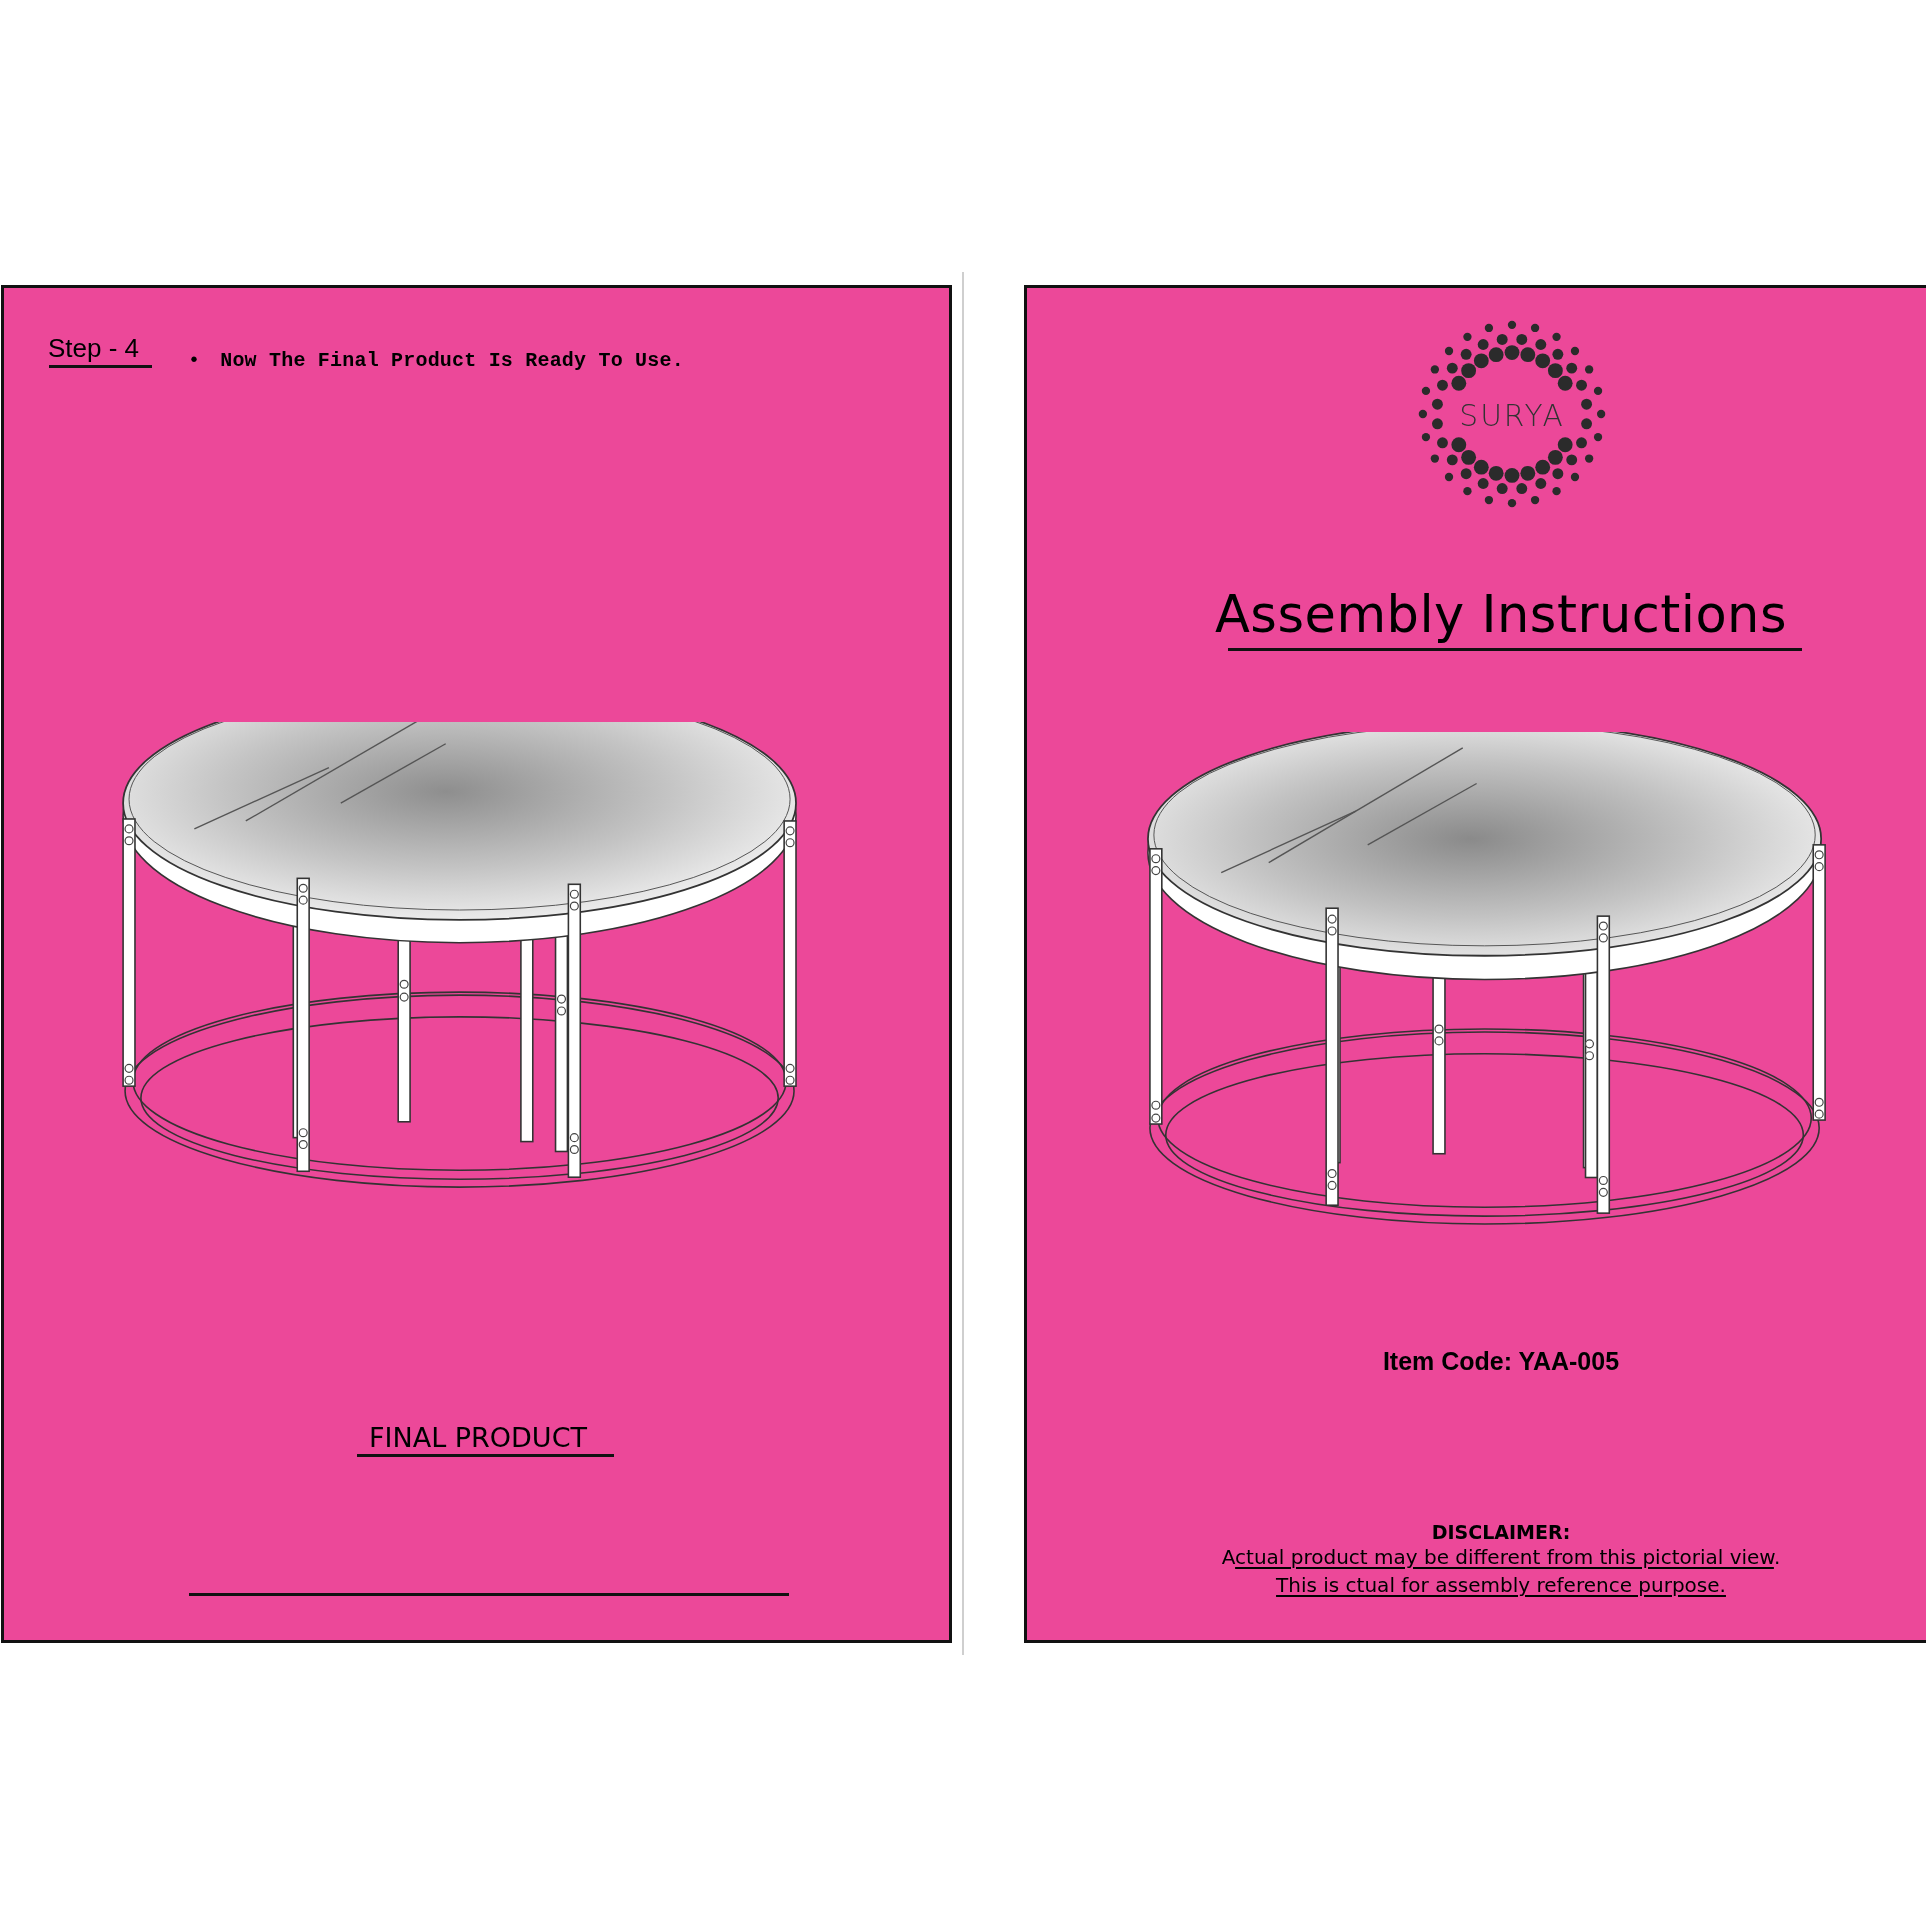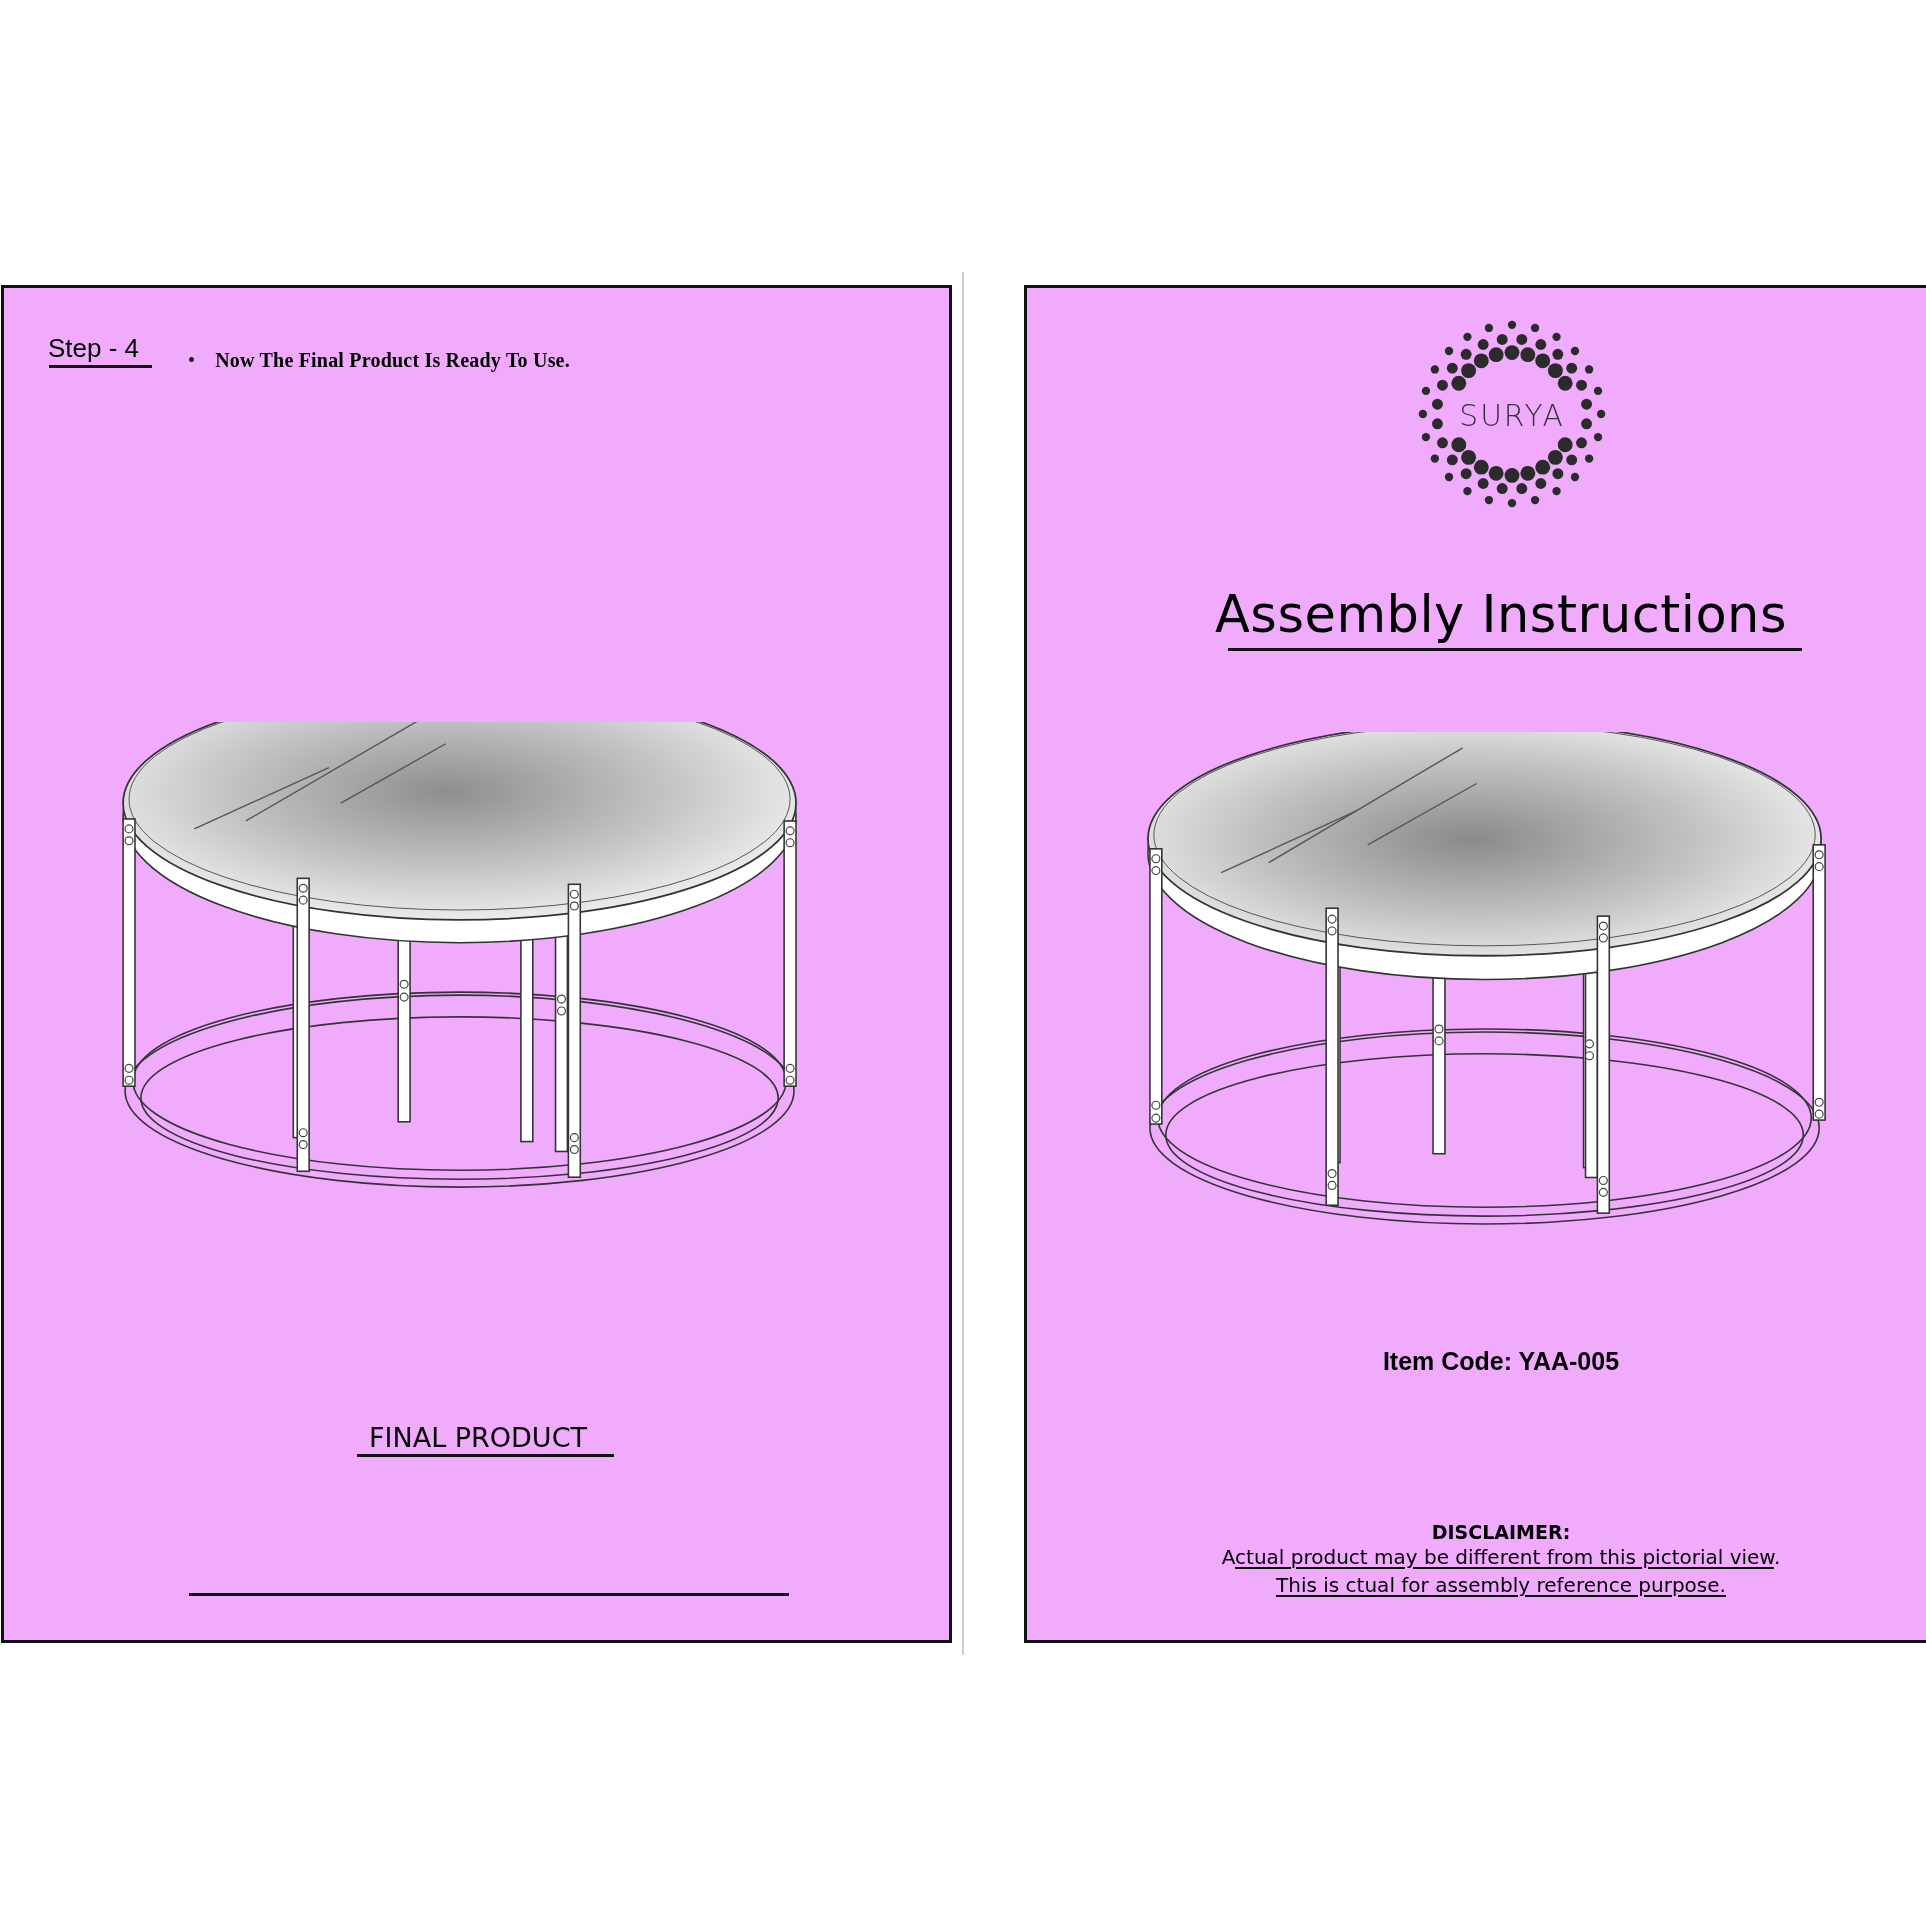--- a/index.html
+++ b/index.html
@@ -1,24 +1,24 @@
 <!DOCTYPE html>
 <html><head>
   <meta charset="utf-8">
   <style>
     html, body { margin: 0; padding: 0; background: #ffffff; }
     body { width: 1927px; height: 1927px; position: relative; overflow: hidden; font-family: "DejaVu Sans", sans-serif; color: #000; }
-    .page { position: absolute; border: 3px solid #111; background: #f0abfc; box-sizing: border-box; padding-left: 43px; }
+    .page { position: absolute; border: 3px solid #111; background: #ec4899; box-sizing: border-box; padding-left: 43px; }
     #page-left { left: 1px; top: 285px; width: 951px; height: 1358px; }
     #page-right { left: 977px; top: 285px; width: 948px; height: 1358px; margin-left: 47px; }
     .divider { position: absolute; left: 962px; top: 272px; width: 2px; height: 1383px; background: #cfcfcf; }
     .abs { position: absolute; }
     .step-label { left: 44px; top: 45px; font-family: "Liberation Sans", sans-serif; font-size: 26px; }
     .step-rule { left: 45px; top: 77px; width: 103px; height: 3px; background: #111; }
-    .bullet-text { left: 184px; top: 61px; font-family: Liberation Serif, serif; font-weight: bold; font-size: 20px; letter-spacing: 0.2px; }
+    .bullet-text { left: 184px; top: 61px; font-family: Liberation Mono, monospace; font-weight: bold; font-size: 20px; letter-spacing: 0.2px; }
     .bullet-dot { display: inline-block; margin-right: 20px; font-weight: normal; }
     .final-title { left: 0; width: 948px; top: 1134px; text-align: center; font-family: "DejaVu Sans", sans-serif; font-weight: normal; font-size: 27px; }
     .final-rule { left: 353px; top: 1166px; width: 257px; height: 3px; background: #111; }
     .thanks { left: 0; width: 948px; top: 1273px; text-align: center; font-family: "Liberation Sans", sans-serif; font-weight: bold; font-size: 26px; }
     .thanks-rule { left: 185px; top: 1305px; width: 600px; height: 3px; background: #111; }
     .logo { left: 383px; top: 24px; width: 204px; height: 204px; }
     .asm-title { left: 0; width: 948px; top: 297px; text-align: center; font-family: "DejaVu Sans", sans-serif; font-size: 51px; letter-spacing: 0.5px; }
     .asm-rule { left: 201px; top: 360px; width: 574px; height: 3px; background: #111; }
     .item-code { left: 0; width: 948px; top: 1059px; text-align: center; font-family: "Liberation Sans", sans-serif; font-weight: bold; font-size: 25px; }
     .disc-title { left: 0; width: 948px; top: 1233px; text-align: center; font-family: "DejaVu Sans", sans-serif; font-weight: bold; font-size: 19px; }

